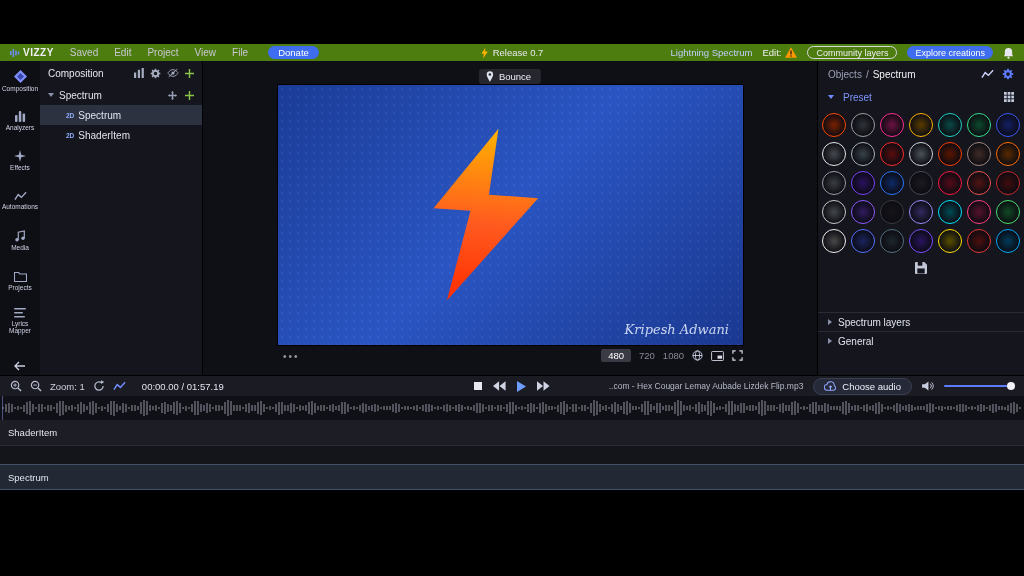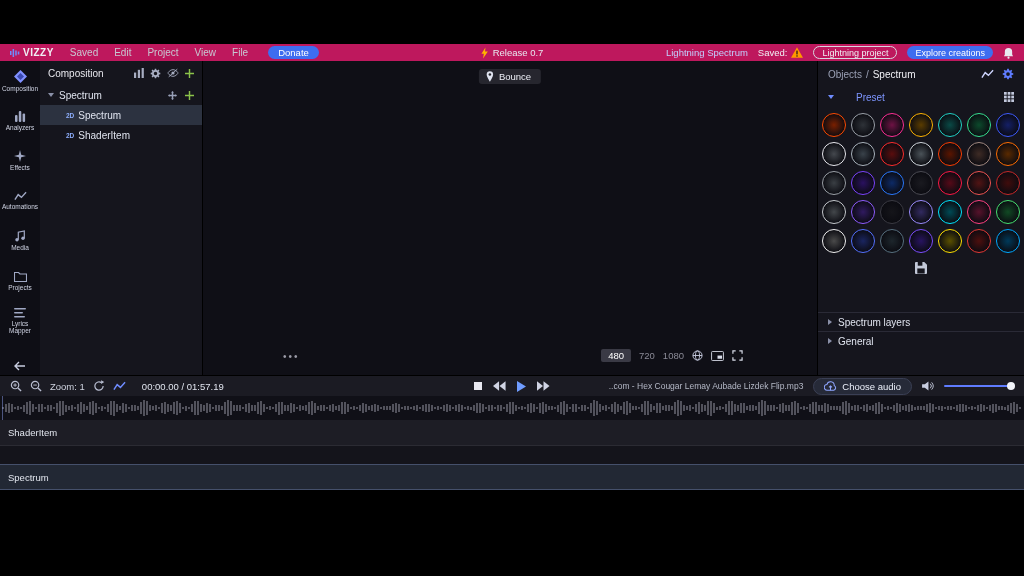--- a/index.html
+++ b/index.html
@@ -1,20 +1,20 @@
 <!DOCTYPE html>
 <html><head>
 <meta charset="utf-8">
 <style>
   * { margin:0; padding:0; box-sizing:border-box; }
   body { background:#000; font-family:"Liberation Sans", sans-serif; }
   .app { position:relative; width:1024px; height:576px; background:#000; overflow:hidden; }
 
   
-  .menubar { position:absolute; left:0; top:44px; width:1024px; height:17px; background:#be185d;
+  .menubar { position:absolute; left:0; top:44px; width:1024px; height:17px; background:#4d7c0f;
              display:flex; align-items:center; color:#d8d8e0; font-size:10px; }
   .logo { display:flex; align-items:center; gap:3px; padding-left:10px; cursor:pointer; }
   .logo-text { font-weight:bold; color:#f0f0f5; font-size:10px; letter-spacing:.5px; }
   .menu-item { margin-left:16px; color:#c8c8d2; cursor:pointer; }
   .donate-btn { margin-left:20px; background:#3e6df0; color:#fff; border:none; border-radius:8px;
                 padding:1px 10px; font-size:9.5px; cursor:pointer; font-family:inherit; }
   .release { position:absolute; left:50%; transform:translateX(-50%); display:flex; align-items:center; gap:4px;
              font-size:9.5px; color:#e8e8f0; }
   .mb-right { margin-left:auto; display:flex; align-items:center; gap:10px; padding-right:10px; }
   .project-name { color:#c2d0ff; font-size:9.5px; }
@@ -71,21 +71,21 @@
   .icon-btn { background:none; border:none; padding:0; cursor:pointer; display:flex; align-items:center; }
 
   
   .right-panel { position:absolute; left:817px; top:61px; width:207px; height:314px; background:#15151d;
                  border-left:1px solid #000; }
   .rp-header { height:26px; display:flex; align-items:center; padding:0 10px; font-size:10px; }
   .bc-root { color:#9aa0b5; cursor:pointer; }
   .bc-sep { color:#9aa0b5; margin:0 4px; }
   .bc-cur { color:#f0f0f5; }
   .rp-header-icons { margin-left:auto; display:flex; align-items:center; gap:8px; }
-  .preset-row { height:20px; display:flex; align-items:center; padding:0 10px; gap:22px; cursor:pointer; }
+  .preset-row { height:20px; display:flex; align-items:center; padding:0 10px; gap:9px; cursor:pointer; }
   .preset-label { font-size:10px; color:#7d95ff; }
   .preset-grid { display:grid; grid-template-columns:repeat(7, 24px); gap:5px; justify-content:center;
                  padding:6px 8px 4px; }
   .preset { width:24px; height:24px; border-radius:50%; border:1.5px solid; cursor:pointer; }
   .save-row { height:22px; display:flex; justify-content:center; align-items:center; }
   .rp-section { position:absolute; left:0; width:207px; height:19px; border-top:1px solid #2a2a36;
                 display:flex; align-items:center; gap:6px; padding:0 10px; font-size:10px; color:#dfe3ee;
                 cursor:pointer; }
 
   
@@ -145,30 +145,30 @@
         <svg width="8" height="12" viewBox="0 0 10 14">
             <polygon points="6,0 1,8 4,8 3,14 9,5 5.5,5" fill="#ffb300"></polygon>
           </svg>
       </span>
       <span>Release 0.7</span>
     </div>
 
     <div class="mb-right">
       <span class="project-name">Lightning Spectrum</span>
       <span class="saved-wrap">
-        <span>Saved:</span>
+        <span>Edit:</span>
         <span>
           <svg width="12" height="11" viewBox="0 0 14 12">
               <polygon points="7,0 14,12 0,12" fill="#ff9800"></polygon>
               <rect x="6.3" y="3.8" width="1.4" height="4.4" fill="#14141a"></rect>
               <rect x="6.3" y="9.3" width="1.4" height="1.5" fill="#14141a"></rect>
             </svg>
         </span>
       </span>
-      <button class="pill-outline">Lightning project</button>
+      <button class="pill-outline">Community layers</button>
       <button class="pill-blue">Explore creations</button>
       <button class="bell-btn">
         <svg width="11" height="12" viewBox="0 0 12 13">
             <path d="M6 1a4 4 0 0 1 4 4v3l1 2H1l1-2V5a4 4 0 0 1 4-4z" fill="#e8e8f0"></path>
             <circle cx="6" cy="11.6" r="1.2" fill="#e8e8f0"></circle>
           </svg>
       </button>
     </div>
   </div>
 
@@ -309,20 +309,35 @@
     <button class="bounce-btn">
       <span>
         <svg width="8" height="11" viewBox="0 0 10 13">
             <path d="M5 0a4 4 0 0 1 4 4c0 3-4 9-4 9S1 7 1 4a4 4 0 0 1 4-4z" fill="#e0e4f0"></path>
             <circle cx="5" cy="4" r="1.6" fill="#26262e"></circle>
           </svg>
       </span>
       <span>Bounce</span>
     </button>
 
+    <div class="canvas">
+      <div class="bolt-wrap">
+        <svg width="150" height="185" viewBox="0 0 120 150">
+          <defs>
+            <linearGradient id="boltg" x1="0" y1="0" x2="0" y2="1">
+              <stop offset="0" stop-color="#ffb300"></stop>
+              <stop offset="0.55" stop-color="#ff5a1f"></stop>
+              <stop offset="1" stop-color="#ff2d00"></stop>
+            </linearGradient>
+          </defs>
+          <polygon points="66,4 18,72 48,72 34,146 102,58 62,58" fill="url(#boltg)"></polygon>
+        </svg>
+      </div>
+      <span class="watermark">Kripesh Adwani</span>
+    </div>
 
     <button class="overflow-btn">•••</button>
 
     <div class="res-bar">
       <span class="res-opt active">480</span>
       <span class="res-opt">720</span>
       <span class="res-opt">1080</span>
       <button class="icon-btn">
         <svg width="11" height="11" viewBox="0 0 12 12">
             <circle cx="6" cy="6" r="5" fill="none" stroke="#c8cde0"></circle>

